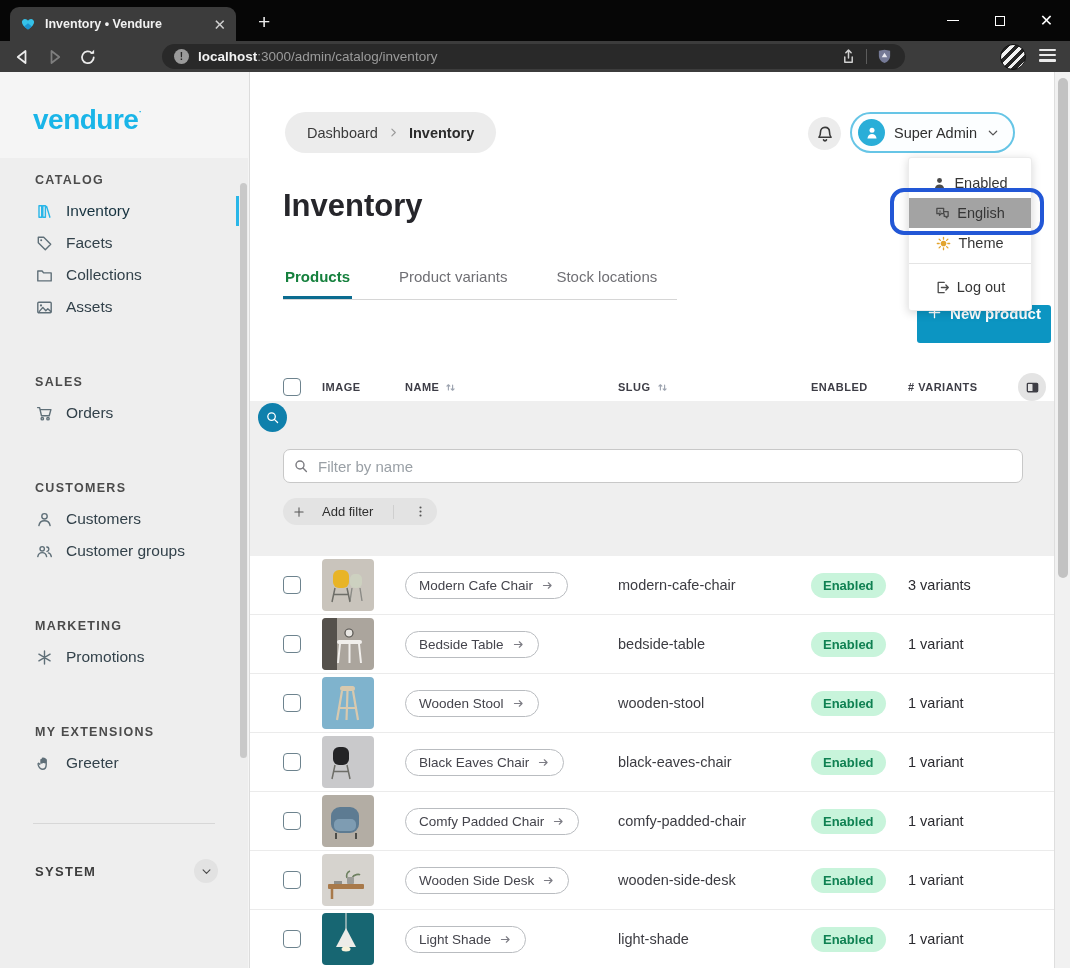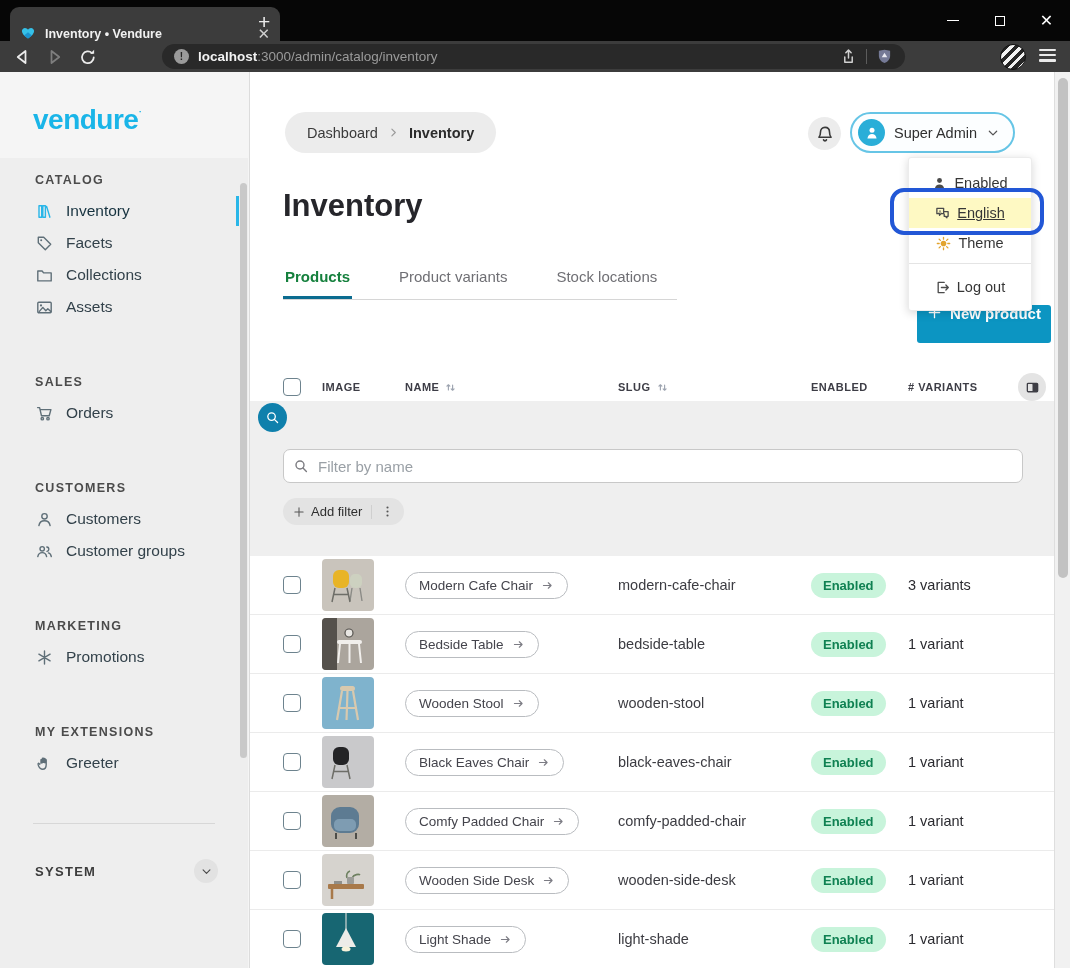--- a/index.html
+++ b/index.html
@@ -1,22 +1,22 @@
 <!DOCTYPE html>
 <html><head>
 <meta charset="utf-8">
 <style>
   * { margin:0; padding:0; box-sizing:border-box; }
   html,body { width:1070px; height:968px; overflow:hidden; }
   body { font-family:"Liberation Sans","DejaVu Sans",sans-serif; background:#fff; position:relative; }
 
   
   .titlebar { position:absolute; left:0; top:0; width:1070px; height:41px; background:#060606; }
-  .tab { position:absolute; left:10px; top:7px; width:270px; height:34px; background:#3c3c3c;
-         border-radius:9px 9px 0 0; display:flex; align-items:flex-end; gap:9px; padding:0 10px; }
+  .tab { position:absolute; left:10px; top:7px; width:226px; height:34px; background:#3c3c3c;
+         border-radius:9px 9px 0 0; display:flex; align-items:center; gap:9px; padding:0 10px; }
   .tab-title { color:#f1f1f1; font-size:12.5px; font-weight:700; flex:1; white-space:nowrap; overflow:hidden; }
   .tab-close { color:#cfcfcf; font-size:15px; line-height:1; cursor:default; }
   .newtab { position:absolute; left:258px; top:10px; color:#eaeaea; font-size:21px; font-weight:400; }
   .win-controls { position:absolute; right:0; top:0; height:41px; display:flex; }
   .win-btn { width:47px; height:41px; display:flex; align-items:center; justify-content:center; color:#fff; }
   .glyph-min { width:12px; height:1.5px; background:#fff; }
   .glyph-max { width:10px; height:10px; border:1.5px solid #fff; }
   .glyph-close { font-size:16px; line-height:1; }
 
   .toolbar { position:absolute; left:0; top:41px; width:1070px; height:31px; background:#3c3c3c; }
@@ -87,21 +87,21 @@
                  display:flex; align-items:center; justify-content:center; }
   .user-avatar svg { width:16px; height:16px; }
   .user-label { font-size:14.5px; color:#303030; }
   .user-chev { width:14px; height:14px; color:#555; }
 
   
   .user-menu { position:absolute; left:658px; top:85px; width:124px; background:#fff; border-radius:3px;
                border:1px solid #ececec; box-shadow:0 2px 10px rgba(0,0,0,.16); z-index:40; padding-top:10px; }
   .menu-item { height:30px; display:flex; align-items:center; justify-content:center; gap:7px;
                font-size:14.5px; color:#363636; }
-  .menu-item.highlight { background:#fef9c3;text-decoration:underline; }
+  .menu-item.highlight { background:#a3a3a3; }
   .menu-icon { width:15px; height:15px; color:#4a4a4a; }
   .menu-icon.sun { color:#e2a42e; }
   .menu-divider { border-top:1px solid #e4e4e4; margin-top:5px; }
   .menu-item.logout { height:46px; }
   .annotation { position:absolute; left:640px; top:116px; width:154px; height:47px; border:4px solid #2257d6;
                 border-radius:14px; z-index:50; pointer-events:none; }
 
   .page-title { position:absolute; left:33px; top:116px; font-size:31px; font-weight:700; color:#26262b; }
 
   .tabs { position:absolute; left:33px; top:190px; display:flex; gap:45px; border-bottom:1px solid #d6d6d6;
@@ -127,21 +127,21 @@
   .filter-panel { position:absolute; left:0; right:0; top:329px; height:155px; background:#efefef; }
   .search-bubble { position:absolute; left:8px; top:2px; width:29px; height:29px; border-radius:50%;
                    background:#0f80ac; color:#fff; display:flex; align-items:center; justify-content:center; }
   .search-bubble svg { width:15px; height:15px; }
   .filter-input-wrap { position:absolute; left:33px; top:48px; width:740px; height:34px; }
   .filter-input { width:100%; height:100%; border:1px solid #c8c8c8; border-radius:7px; background:#fff;
                   padding:0 10px 0 34px; font-size:15px; color:#333; font-family:inherit; }
   .filter-input::placeholder { color:#9aa0a6; }
   .input-search-icon { position:absolute; left:10px; top:9px; width:16px; height:16px; color:#7b7b80; }
   .add-filter { position:absolute; left:33px; top:97px; height:27px; background:#e3e3e3; border-radius:14px;
-                display:flex; align-items:center; padding:0 10px; gap:6px; }
+                display:flex; align-items:center; padding:0 10px; gap:17px; }
   .add-filter-label { font-size:13px; color:#2e2e2e; }
   .add-filter .plus { width:12px; height:12px; color:#555; }
   .add-filter .sep { width:1px; height:14px; background:#cfcfcf; margin:0 3px; }
   .kebab { width:13px; height:13px; color:#555; }
 
   .rows { position:absolute; left:0; right:0; top:484px; bottom:0; overflow:hidden; }
   .row { height:59px; border-bottom:1px solid #ebebeb; }
   .prod-img { width:52px; height:52px; border-radius:4px; overflow:hidden; display:block; }
   .name-pill { display:inline-flex; align-items:center; gap:8px; border:1px solid #b9bcc0; border-radius:15px;
                padding:5px 13px; font-size:13.5px; color:#44444c; background:#fff; }

